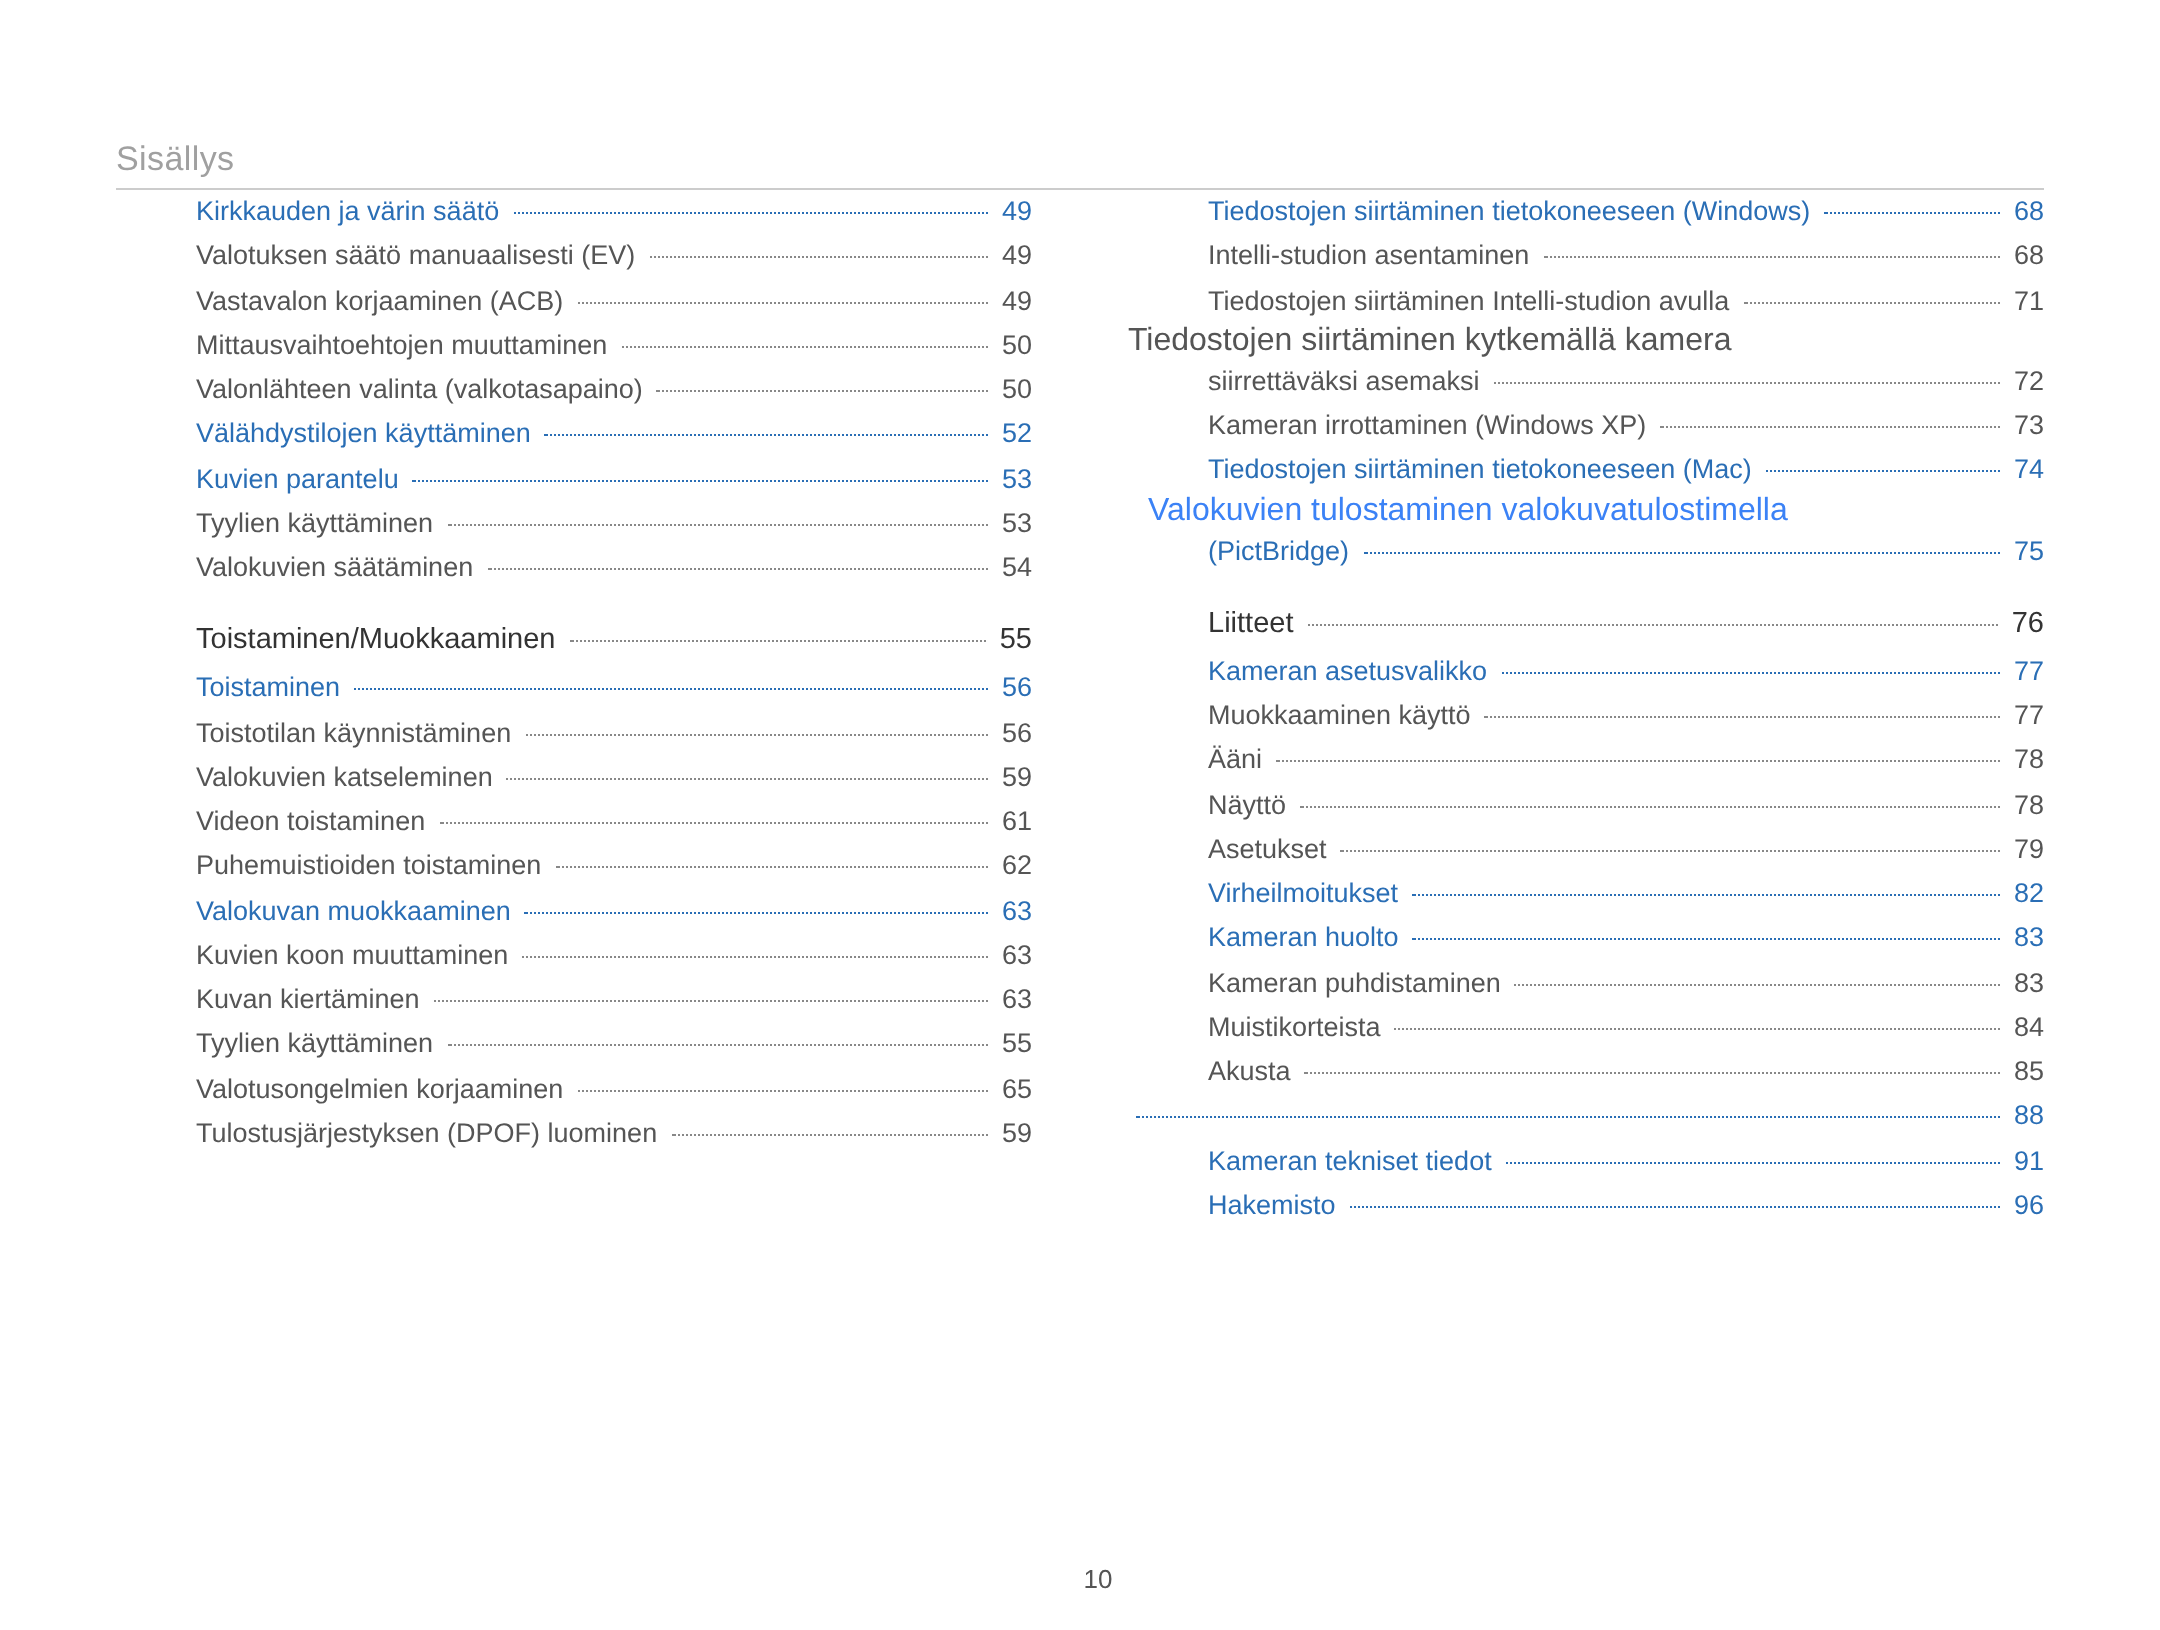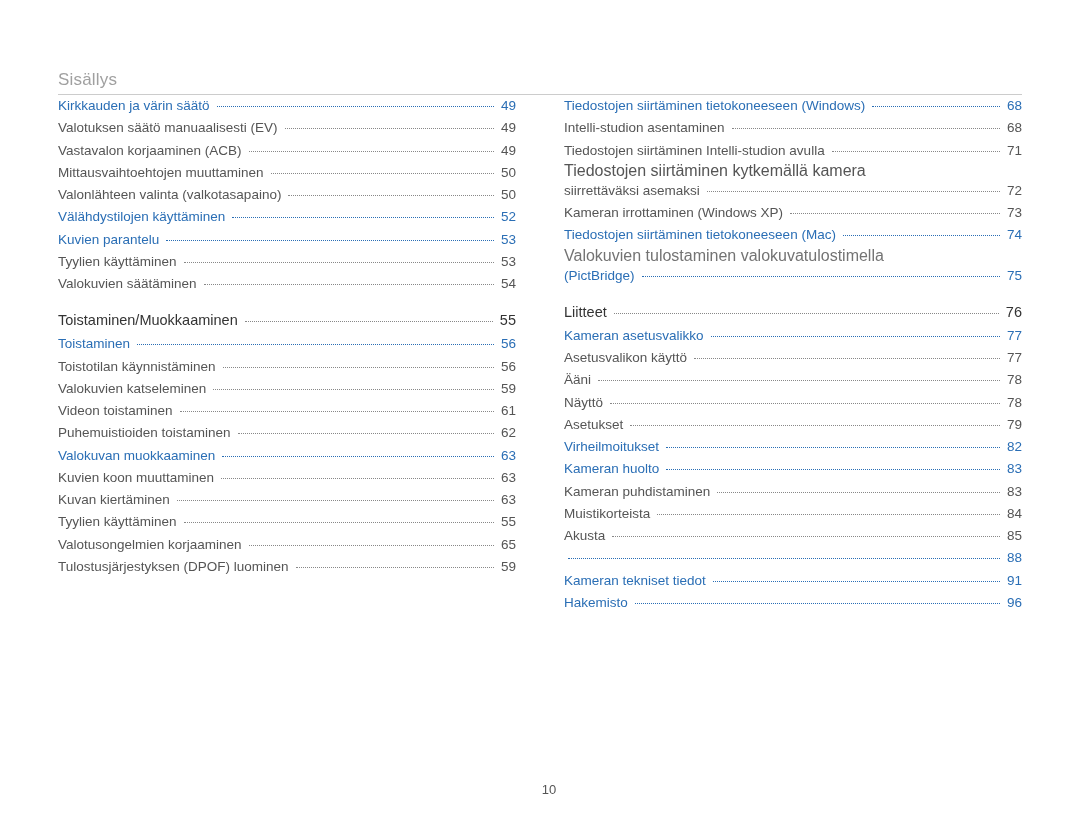--- a/index.html
+++ b/index.html
@@ -36,20 +36,21 @@
   .toc-entry {
     display: flex;
     align-items: baseline;
     font-size: 13.5px;
     line-height: 1.65;
     white-space: nowrap;
   }
   .toc-entry .label {
     flex: 0 0 auto;
     padding-right: 3px;
+    margin-left: 40px;
   }
   .toc-entry .dots {
     flex: 1 1 auto;
     border-bottom: 1.5px dotted #888;
     position: relative;
     top: -3px;
     margin: 0 4px;
   }
   .toc-entry .page-num {
     flex: 0 0 auto;
@@ -207,34 +208,34 @@
           <span class="dots"></span>
           <span class="page-num">72</span>
         </div><div class="toc-entry ">
           <span class="label">Kameran irrottaminen (Windows XP)</span>
           <span class="dots"></span>
           <span class="page-num">73</span>
         </div><div class="toc-entry blue">
           <span class="label">Tiedostojen siirtäminen tietokoneeseen (Mac)</span>
           <span class="dots"></span>
           <span class="page-num">74</span>
-        </div><span class="line1" style="color: #737373;">Valokuvien tulostaminen valokuvatulostimella</span><div class="toc-entry blue">
+        </div><span class="line1" style="color: #3b82f6; margin-left: 10px;">Valokuvien tulostaminen valokuvatulostimella</span><div class="toc-entry blue">
           <span class="label">(PictBridge)</span>
           <span class="dots"></span>
           <span class="page-num">75</span>
         </div><div class="toc-entry section-head dark">
           <span class="label">Liitteet</span>
           <span class="dots"></span>
           <span class="page-num">76</span>
         </div><div class="toc-entry blue">
           <span class="label">Kameran asetusvalikko</span>
           <span class="dots"></span>
           <span class="page-num">77</span>
         </div><div class="toc-entry ">
-          <span class="label">Asetusvalikon käyttö</span>
+          <span class="label">Muokkaaminen käyttö</span>
           <span class="dots"></span>
           <span class="page-num">77</span>
         </div><div class="toc-entry ">
           <span class="label">Ääni</span>
           <span class="dots"></span>
           <span class="page-num">78</span>
         </div><div class="toc-entry ">
           <span class="label">Näyttö</span>
           <span class="dots"></span>
           <span class="page-num">78</span>

